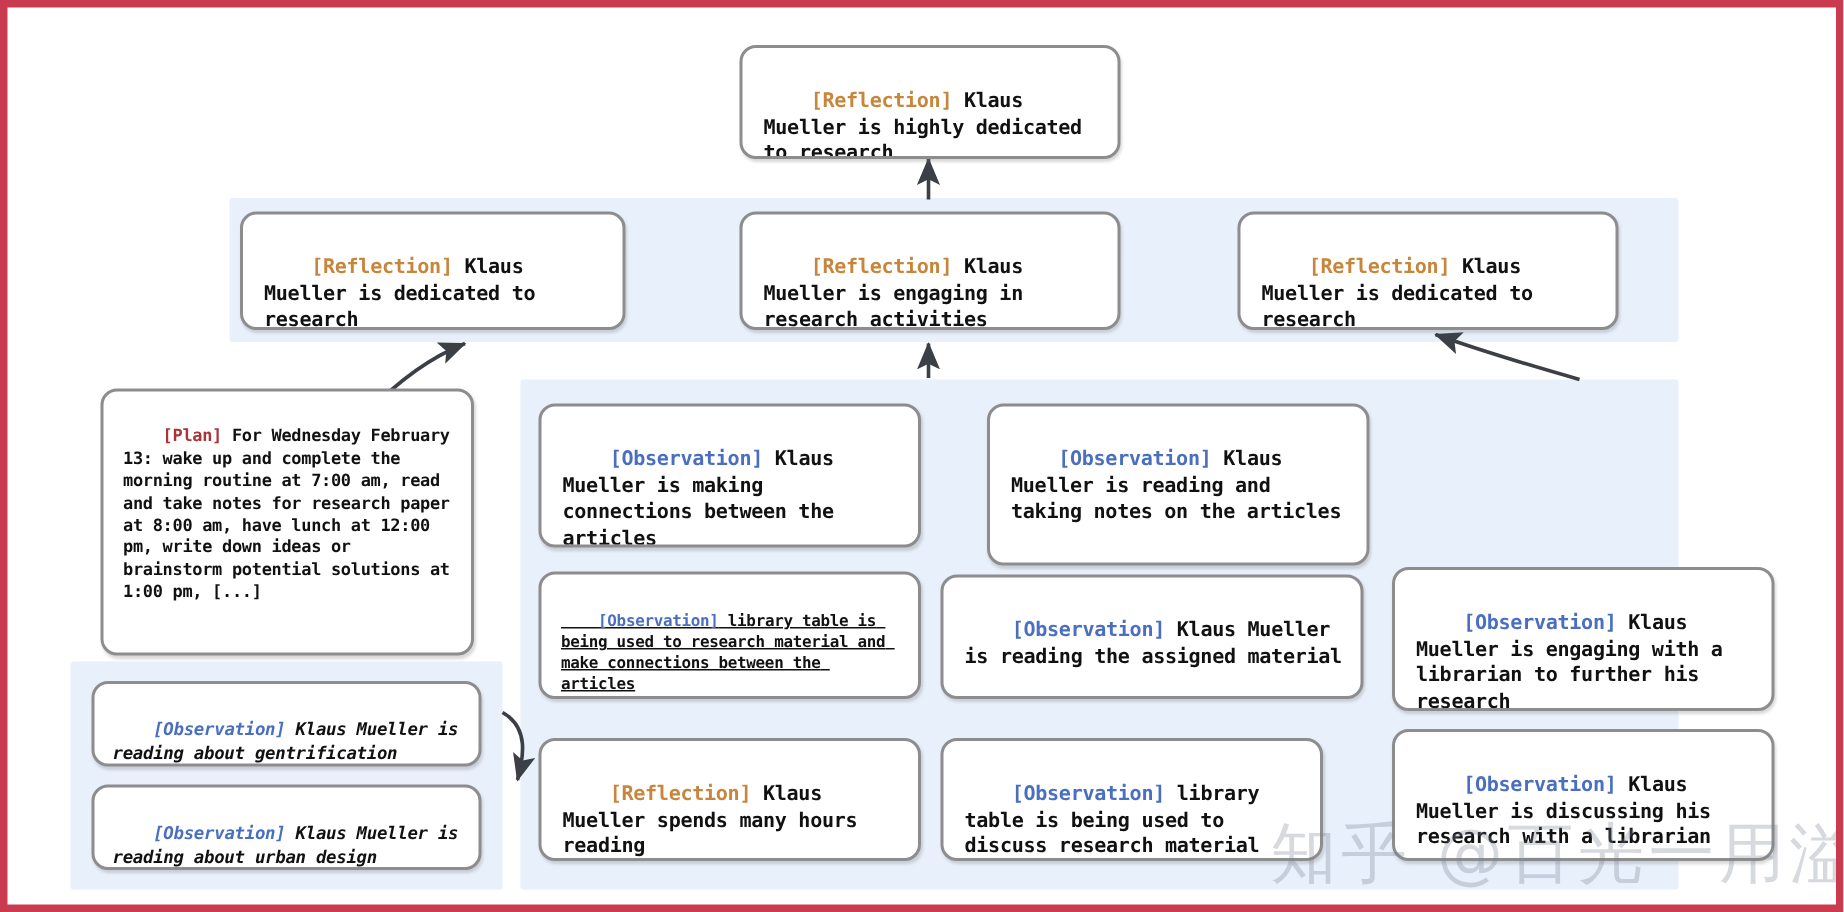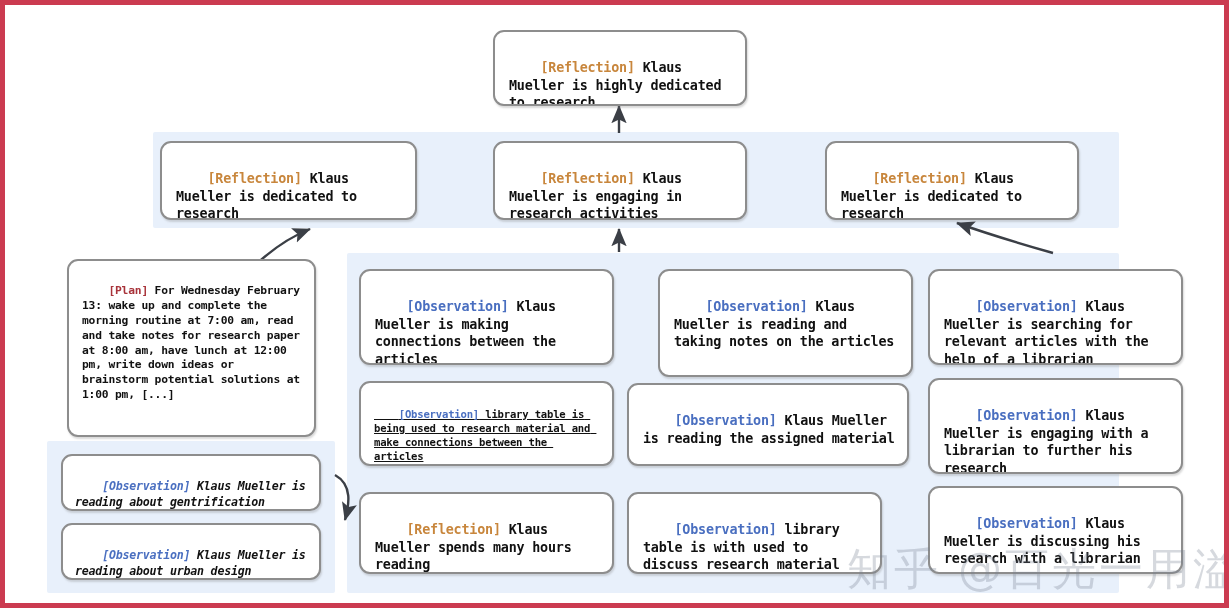--- a/index.html
+++ b/index.html
@@ -127,26 +127,23 @@
     <span class="tag-reflection">[Reflection]</span><span> Klaus Mueller spends many hours reading</span>
   </div>
 
   <div class="node fs-md" style="left:653px; top:264px; width:255px; height:108px;">
     <span class="tag-observation">[Observation]</span><span> Klaus Mueller is reading and taking notes on the articles</span>
   </div>
   <div class="node fs-md" style="left:622px; top:378px; width:282px; height:83px;">
     <span class="tag-observation">[Observation]</span><span> Klaus Mueller is reading the assigned material</span>
   </div>
   <div class="node fs-md" style="left:622px; top:487px; width:255px; height:82px;">
-    <span class="tag-observation">[Observation]</span><span> library table is with used to discuss research material</span>
+    <span class="tag-observation">[Observation]</span><span> library table is being used to discuss research material</span>
   </div>
 
-  <div class="node fs-md" style="left:923px; top:264px; width:255px; height:96px;">
-    <span class="tag-observation">[Observation]</span><span> Klaus Mueller is searching for relevant articles with the help of a librarian</span>
-  </div>
   <div class="node fs-md" style="left:923px; top:373px; width:255px; height:96px;">
     <span class="tag-observation">[Observation]</span><span> Klaus Mueller is engaging with a librarian to further his research</span>
   </div>
   <div class="node fs-md" style="left:923px; top:481px; width:255px; height:88px;">
     <span class="tag-observation">[Observation]</span><span> Klaus Mueller is discussing his research with a librarian</span>
   </div>
 
   <div class="watermark" style="left:842px; top:535px;">知乎 @百光一用溢书生</div>
 
 </div>

